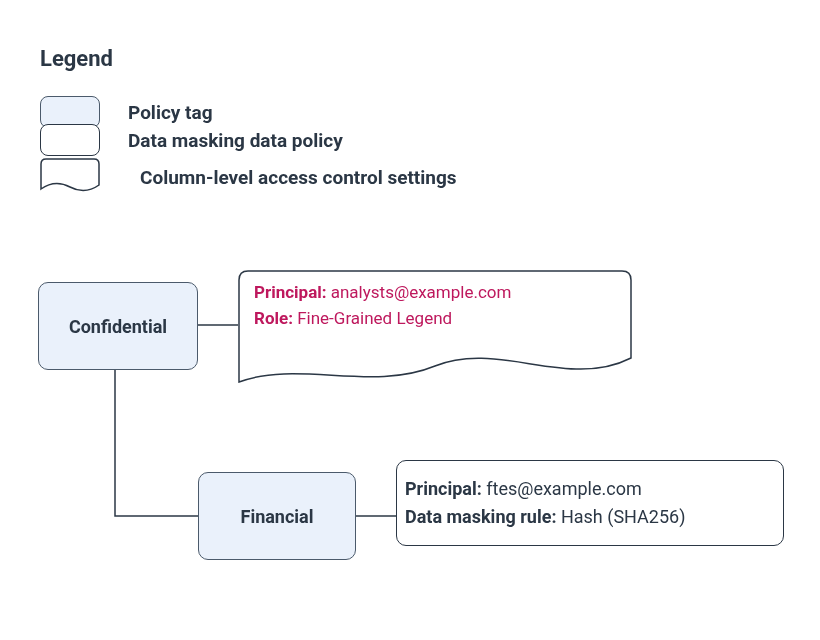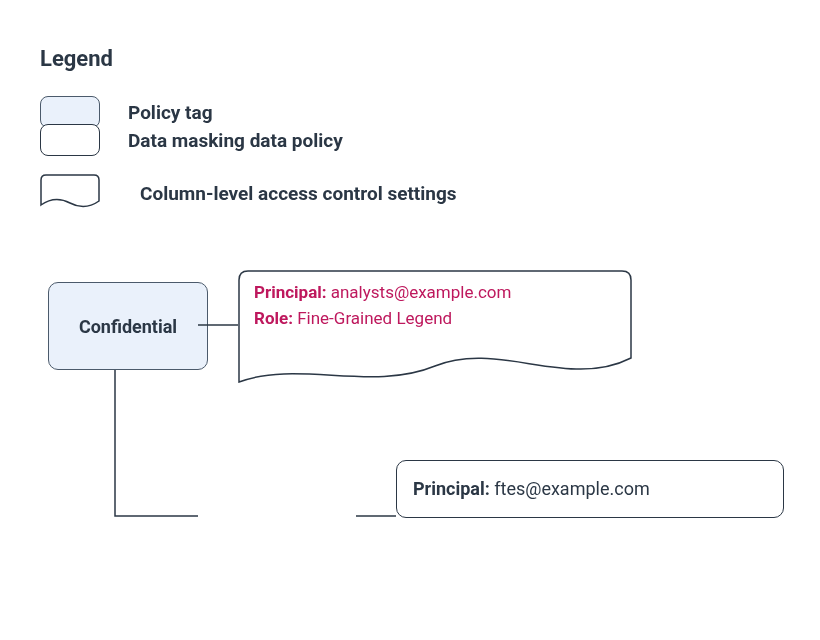--- a/index.html
+++ b/index.html
@@ -80,21 +80,21 @@
   }
   .clacs-card .fields .k {
     font-weight: 700;
   }
   .mask-card {
     position: absolute;
     background: #ffffff;
     border: 1.5px solid #2b3745;
     border-radius: 10px;
     box-sizing: border-box;
-    padding: 14px 16px;
+    padding: 14px 8px;
     font-size: 18px;
     line-height: 1.55;
   }
   .mask-card .k {
     font-weight: 700;
   }
   .connector {
     position: absolute;
     pointer-events: none;
   }
@@ -109,30 +109,30 @@
   <div class="legend-row" style="top:96px;">
     <div class="swatch-policy-tag"></div>
     <div class="legend-label">Policy tag</div>
   </div>
 
   <div class="legend-row" style="top:124px;">
     <div class="swatch-mask-policy"></div>
     <div class="legend-label">Data masking data policy</div>
   </div>
 
-  <div class="legend-row" style="top:174px;gap:40px;">
+  <div class="legend-row" style="top:158px;gap:40px;">
     <div class="swatch-clacs">
       <svg width="60" height="38" viewBox="0 0 60 38">
         <path d="M6 1 H54 Q59 1 59 6 V27 Q45 37 30 29 Q15 21 1 31 V6 Q1 1 6 1 Z" fill="#ffffff" stroke="#2b3745" stroke-width="1.5"></path>
       </svg>
     </div>
     <div class="legend-label">Column-level access control settings</div>
   </div>
 
-  <div class="tag-box" style="left:48px; top:282px; width:160px; height:88px;">
+  <div class="tag-box" style="left:38px; top:282px; width:160px; height:88px;">
     <span>Confidential</span>
   </div>
 
   <svg class="connector" style="left:198px; top:320px;" width="40" height="10">
     <line x1="0" y1="5" x2="40" y2="5" stroke="#2b3745" stroke-width="1.5"></line>
   </svg>
 
   <div class="clacs-card" style="left:238px; top:270px; width:394px; height:120px;">
     <svg width="394" height="120" viewBox="0 0 394 120">
       <path d="M10 1 H384 Q393 1 393 10 V88
@@ -149,25 +149,32 @@
         <span class="k">Role:</span>
         <span>Fine-Grained Legend</span>
       </div>
     </div>
   </div>
 
   <svg class="connector" style="left:114px; top:370px;" width="94px" height="148px">
     <polyline points="1,0 1,146 84,146" fill="none" stroke="#2b3745" stroke-width="1.5"></polyline>
   </svg>
 
+  <div class="tag-box" style="left:198px; top:472px; width:158px; height:88px;">
+    <span>Financial</span>
+  </div>
 
   <svg class="connector" style="left:356px; top:511px;" width="40" height="10">
     <line x1="0" y1="5" x2="40" y2="5" stroke="#2b3745" stroke-width="1.5"></line>
   </svg>
 
   <div class="mask-card" style="left:396px; top:460px; width:388px;">
     <div>
       <span class="k">Principal:</span>
       <span>ftes@example.com</span>
     </div>
+    <div>
+      <span class="k">Data masking rule:</span>
+      <span>Hash (SHA256)</span>
+    </div>
   </div>
 
 </div>
 
 </body></html>

